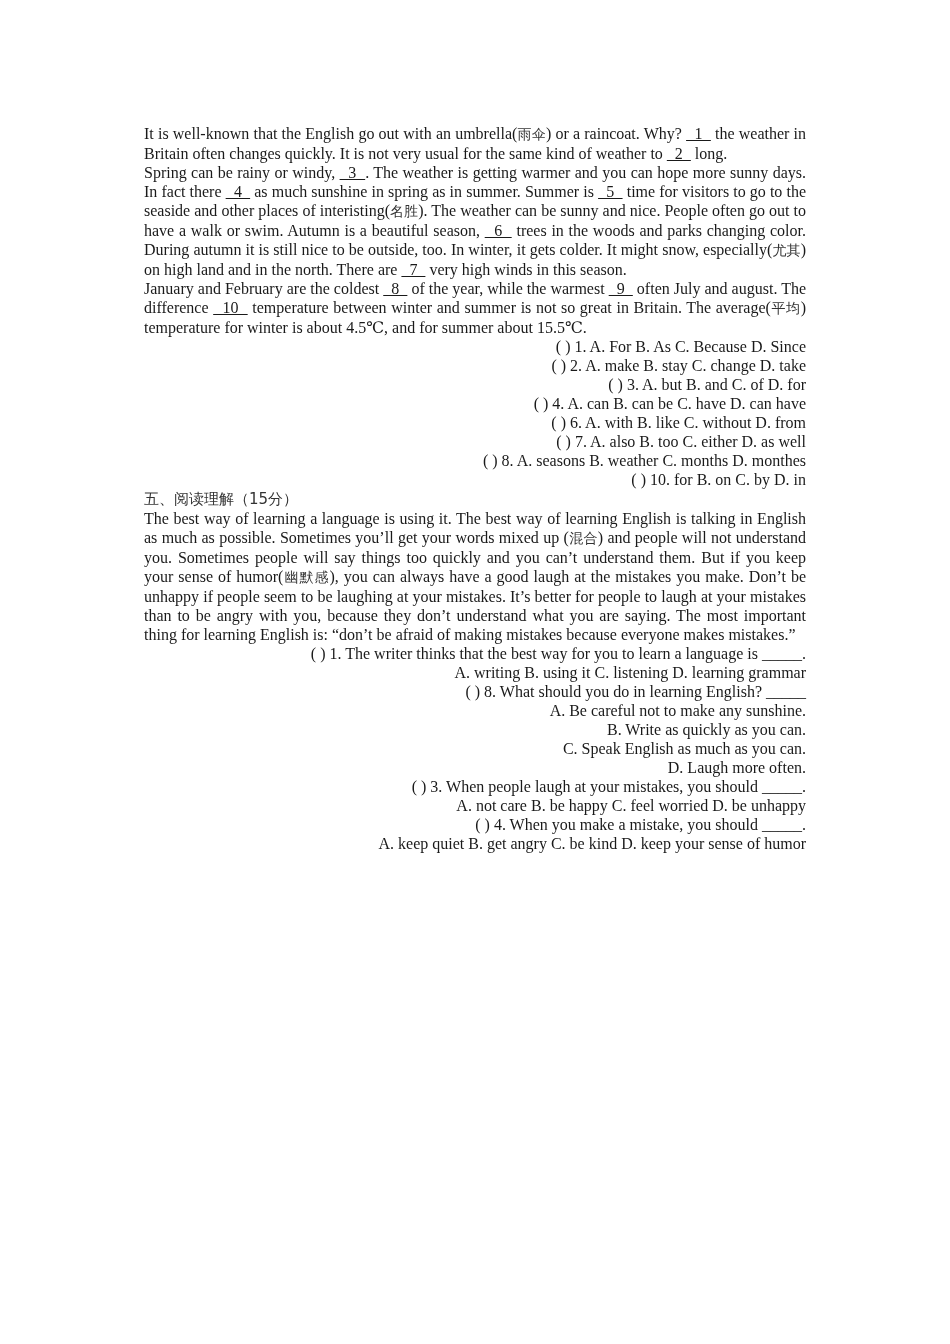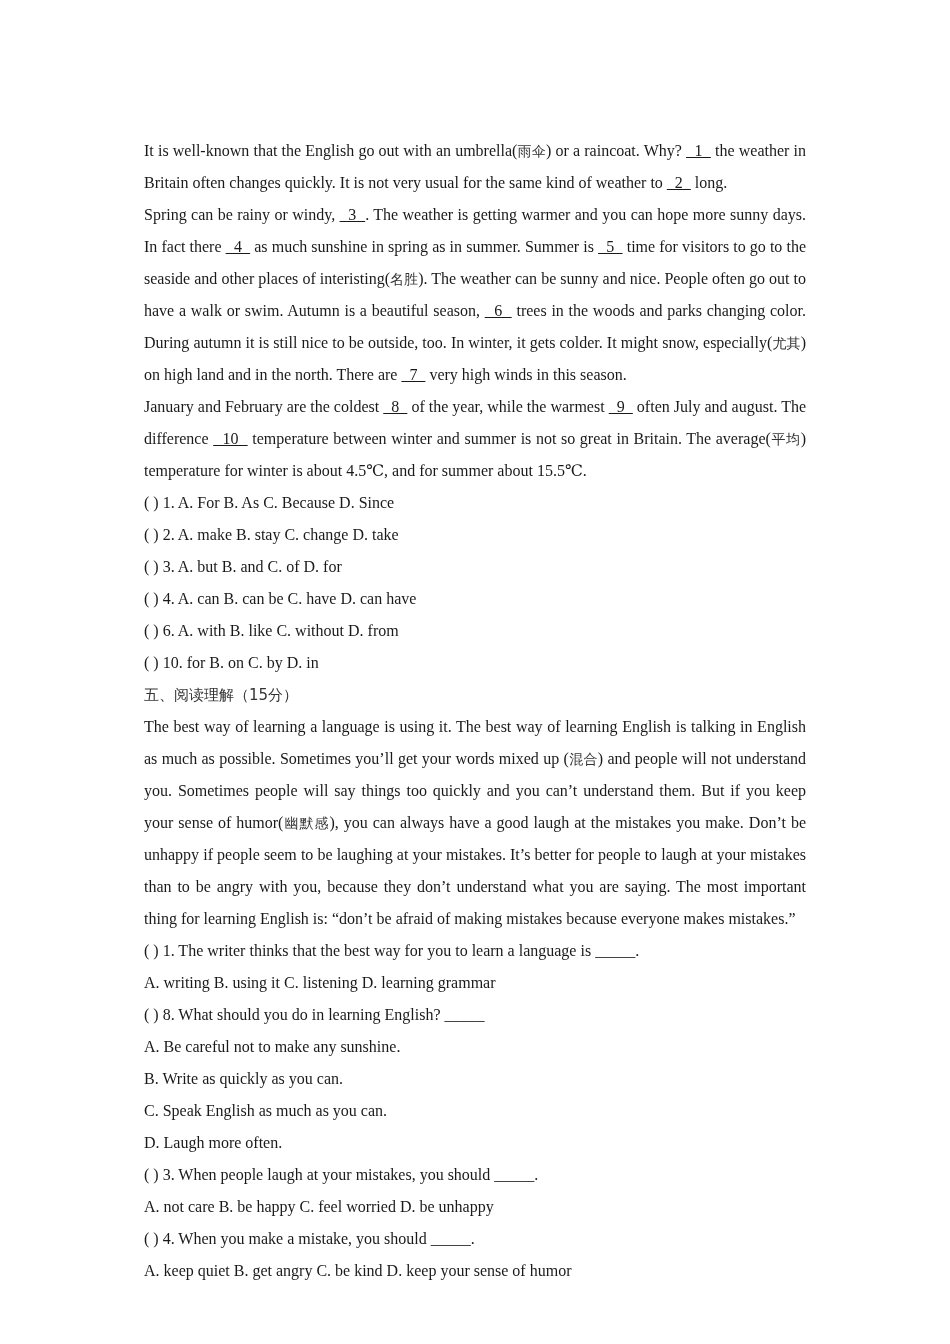--- a/index.html
+++ b/index.html
@@ -9,35 +9,36 @@
     }
     body {
       width: 950px;
       height: 1344px;
       position: relative;
       overflow: hidden;
     }
     .page {
       position: absolute;
       left: 144px;
-      top: 135px;
+      top: 124px;
       width: 662px;
       font-family: "Liberation Serif", "DejaVu Serif", serif;
       font-size: 16px;
-      line-height: 32px;
+      line-height: 19px;
       color: #1a1a1a;
     }
     .para {
       margin: 0;
       text-align: justify;
       text-justify: inter-word;
     }
     .line {
       margin: 0;
       white-space: nowrap;
+      text-align: right;
     }
     .blank {
       text-decoration: underline;
       white-space: pre;
     }
     .cn {
       font-family: "DejaVu Sans", sans-serif;
       font-size: 14px;
       color: #333;
     }
@@ -57,20 +58,22 @@
     <p class="para"><span>Spring can be rainy or windy, </span><span class="blank">&nbsp;&nbsp;3&nbsp;&nbsp;</span><span>. The weather is getting warmer and you can hope more sunny days. In fact there </span><span class="blank">&nbsp;&nbsp;4&nbsp;&nbsp;</span><span> as much sunshine in spring as in summer. Summer is </span><span class="blank">&nbsp;&nbsp;5&nbsp;&nbsp;</span><span> time for visitors to go to the seaside and other places of interisting(</span><span class="cn">名胜</span><span>). The weather can be sunny and nice. People often go out to have a walk or swim. Autumn is a beautiful season, </span><span class="blank">&nbsp;&nbsp;6&nbsp;&nbsp;</span><span> trees in the woods and parks changing color. During autumn it is still nice to be outside, too. In winter, it gets colder. It might snow, especially(</span><span class="cn">尤其</span><span>) on high land and in the north. There are </span><span class="blank">&nbsp;&nbsp;7&nbsp;&nbsp;</span><span> very high winds in this season.</span></p>
     <p class="para"><span>January and February are the coldest </span><span class="blank">&nbsp;&nbsp;8&nbsp;&nbsp;</span><span> of the year, while the warmest </span><span class="blank">&nbsp;&nbsp;9&nbsp;&nbsp;</span><span> often July and august. The difference </span><span class="blank">&nbsp;&nbsp;10&nbsp;&nbsp;</span><span> temperature between winter and summer is not so great in Britain. The average(</span><span class="cn">平均</span><span>) temperature for winter is about 4.5℃, and for summer about 15.5℃.</span></p>
   </div>
 
   <div>
     <p class="line">( ) 1. A. For B. As C. Because D. Since</p>
     <p class="line">( ) 2. A. make B. stay C. change D. take</p>
     <p class="line">( ) 3. A. but B. and C. of D. for</p>
     <p class="line">( ) 4. A. can B. can be C. have D. can have</p>
     <p class="line">( ) 6. A. with B. like C. without D. from</p>
+    <p class="line">( ) 7. A. also B. too C. either D. as well</p>
+    <p class="line">( ) 8. A. seasons B. weather C. months D. monthes</p>
     <p class="line">( ) 10. for B. on C. by D. in</p>
   </div>
 
   <p class="sec-title"><span class="cn">五、阅读理解（15分）</span></p>
 
   <p class="para"><span>The best way of learning a language is using it. The best way of learning English is talking in English as much as possible. Sometimes you’ll get your words mixed up (</span><span class="cn">混合</span><span>) and people will not understand you. Sometimes people will say things too quickly and you can’t understand them. But if you keep your sense of humor(</span><span class="cn">幽默感</span><span>), you can always have a good laugh at the mistakes you make. Don’t be unhappy if people seem to be laughing at your mistakes. It’s better for people to laugh at your mistakes than to be angry with you, because they don’t understand what you are saying. The most important thing for learning English is: “don’t be afraid of making mistakes because everyone makes mistakes.”</span></p>
 
   <div>
     <p class="line">( ) 1. The writer thinks that the best way for you to learn a language  is _____.</p>
     <p class="line">A. writing B. using it C. listening D. learning grammar</p>

